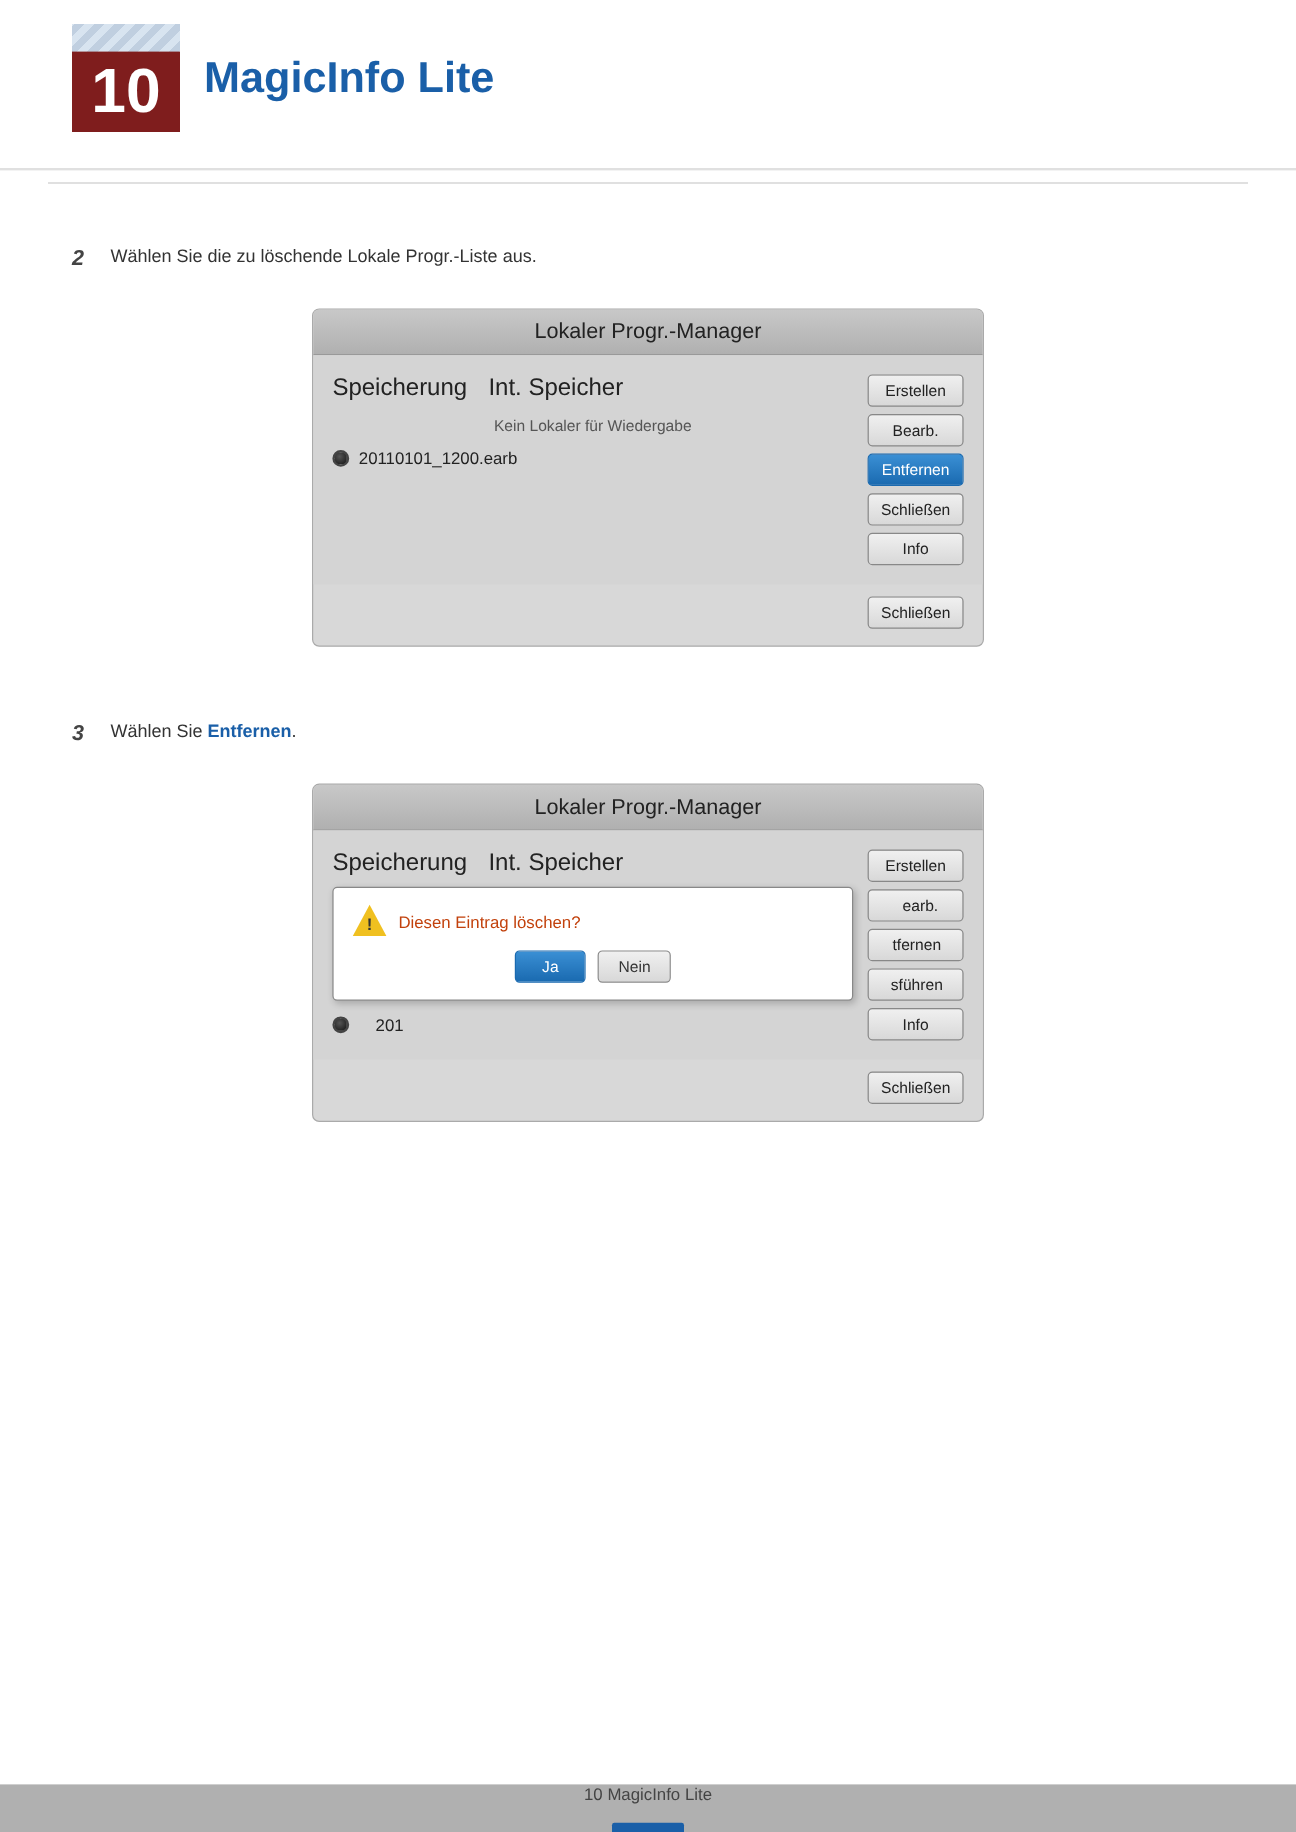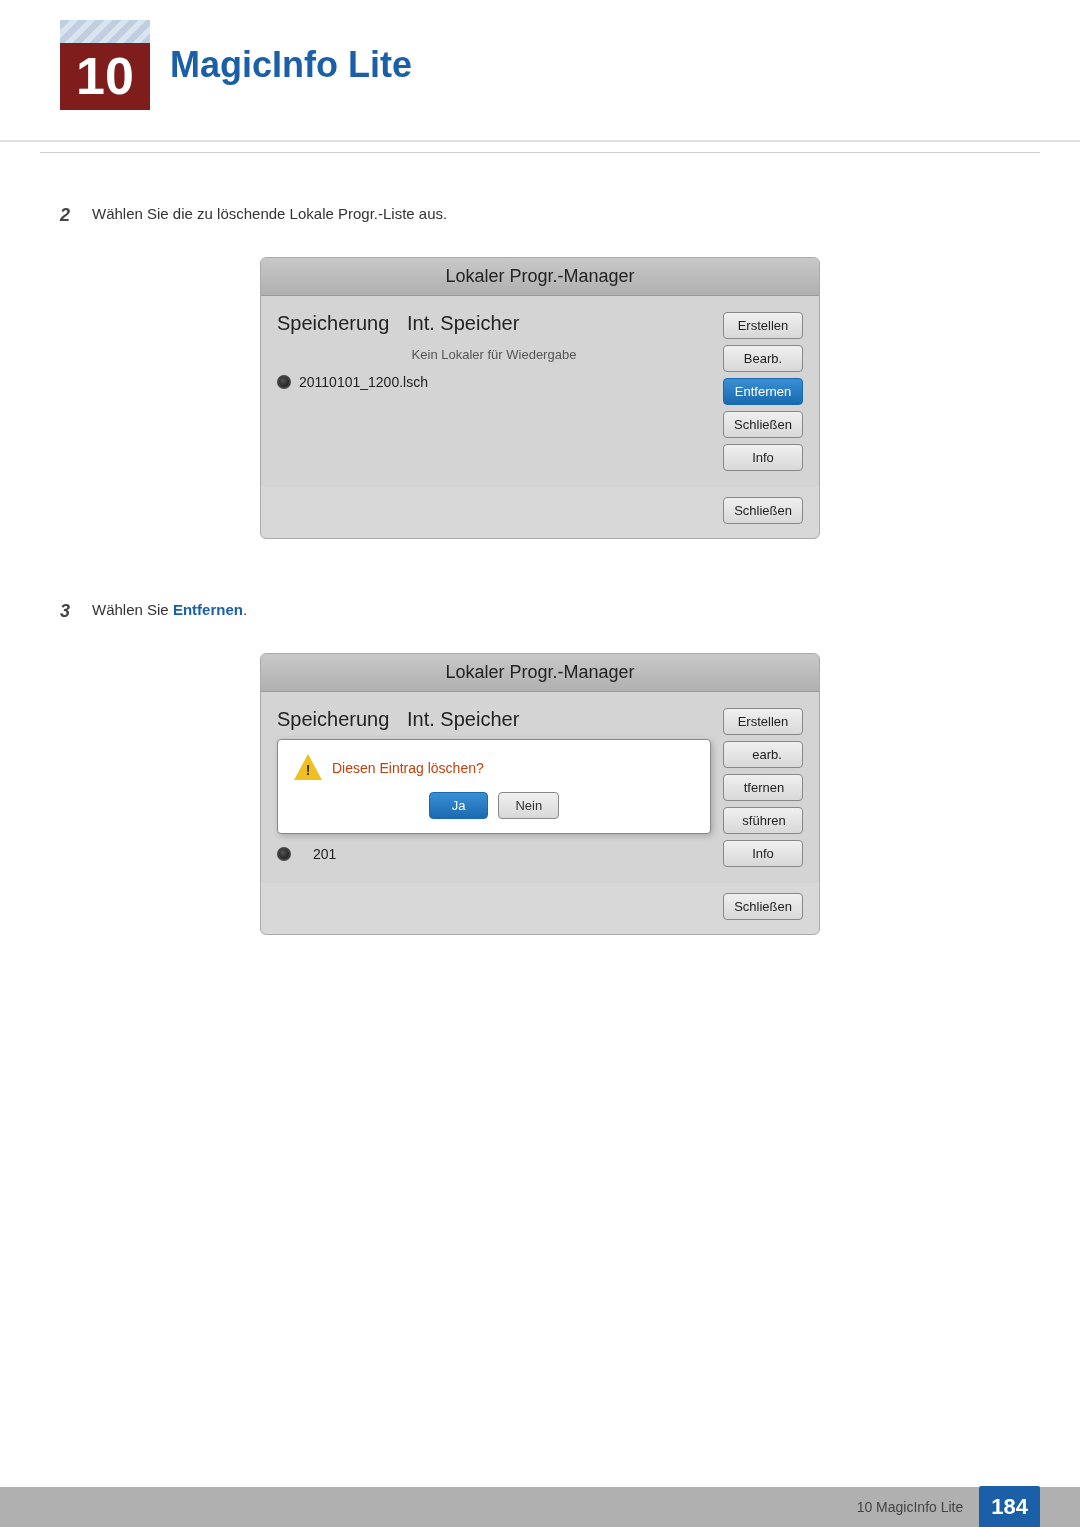--- a/index.html
+++ b/index.html
@@ -282,23 +282,24 @@
     
     .footer {
       position: absolute;
       bottom: 0;
       left: 0;
       right: 0;
       height: 40px;
       background: #b0b0b0;
       display: flex;
       align-items: center;
-      justify-content: flex-end;
+      justify-content: flex-start;
       padding: 0 40px;
       gap: 16px;
+      flex-direction: column;
     }
 
     .footer-text {
       font-size: 14px;
       color: #444;
     }
 
     .footer-page {
       background: #1a5fa8;
       color: white;
@@ -362,21 +363,21 @@
       </div>
       <div class="dialog-body">
         <div class="dialog-main-area">
           <div class="dialog-columns">
             <span class="col-label col-speicherung">Speicherung</span>
             <span class="col-label col-int-speicher">Int. Speicher</span>
           </div>
           <div class="no-entry-text">Kein Lokaler für Wiedergabe</div>
           <div class="list-entry">
             <div class="radio-icon"></div>
-            <span class="entry-label">20110101_1200.lsch</span>
+            <span class="entry-label">20110101_1200.earb</span>
           </div>
         </div>
         <div class="buttons-panel">
           <button class="btn">Erstellen</button>
           <button class="btn">Bearb.</button>
           <button class="btn btn-highlighted">Entfernen</button>
           <button class="btn">Schließen</button>
           <button class="btn">Info</button>
         </div>
       </div>

